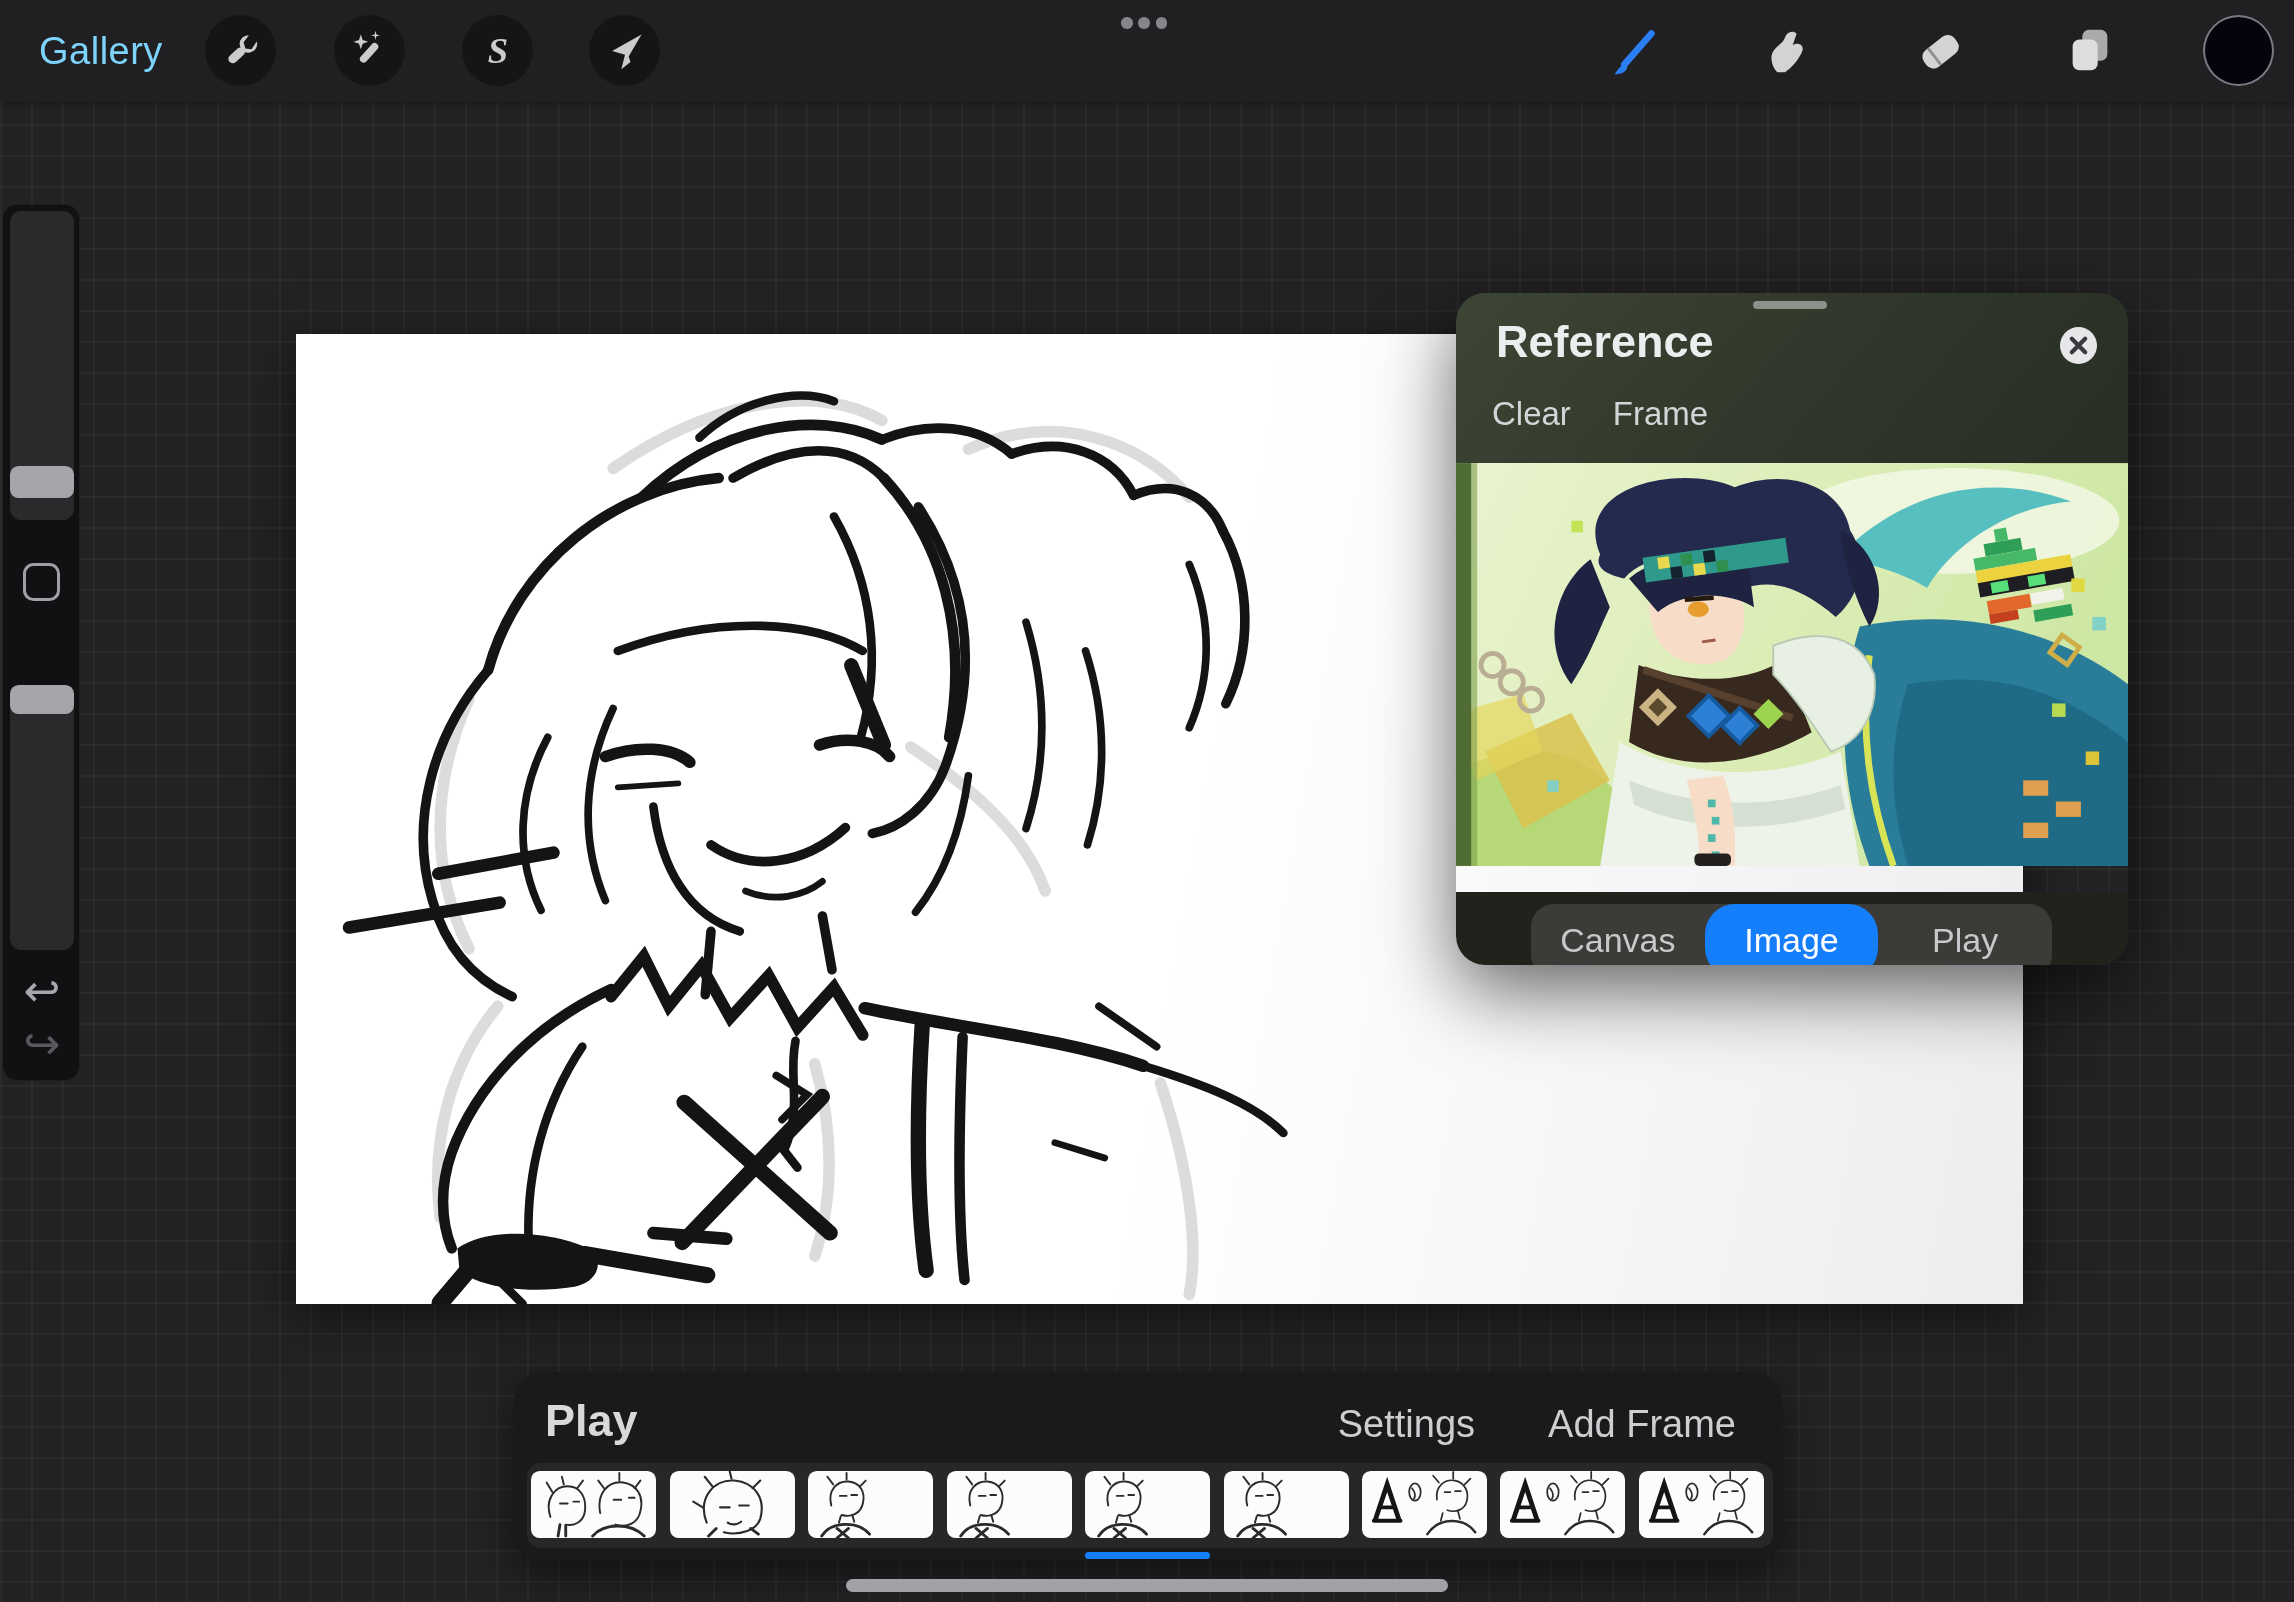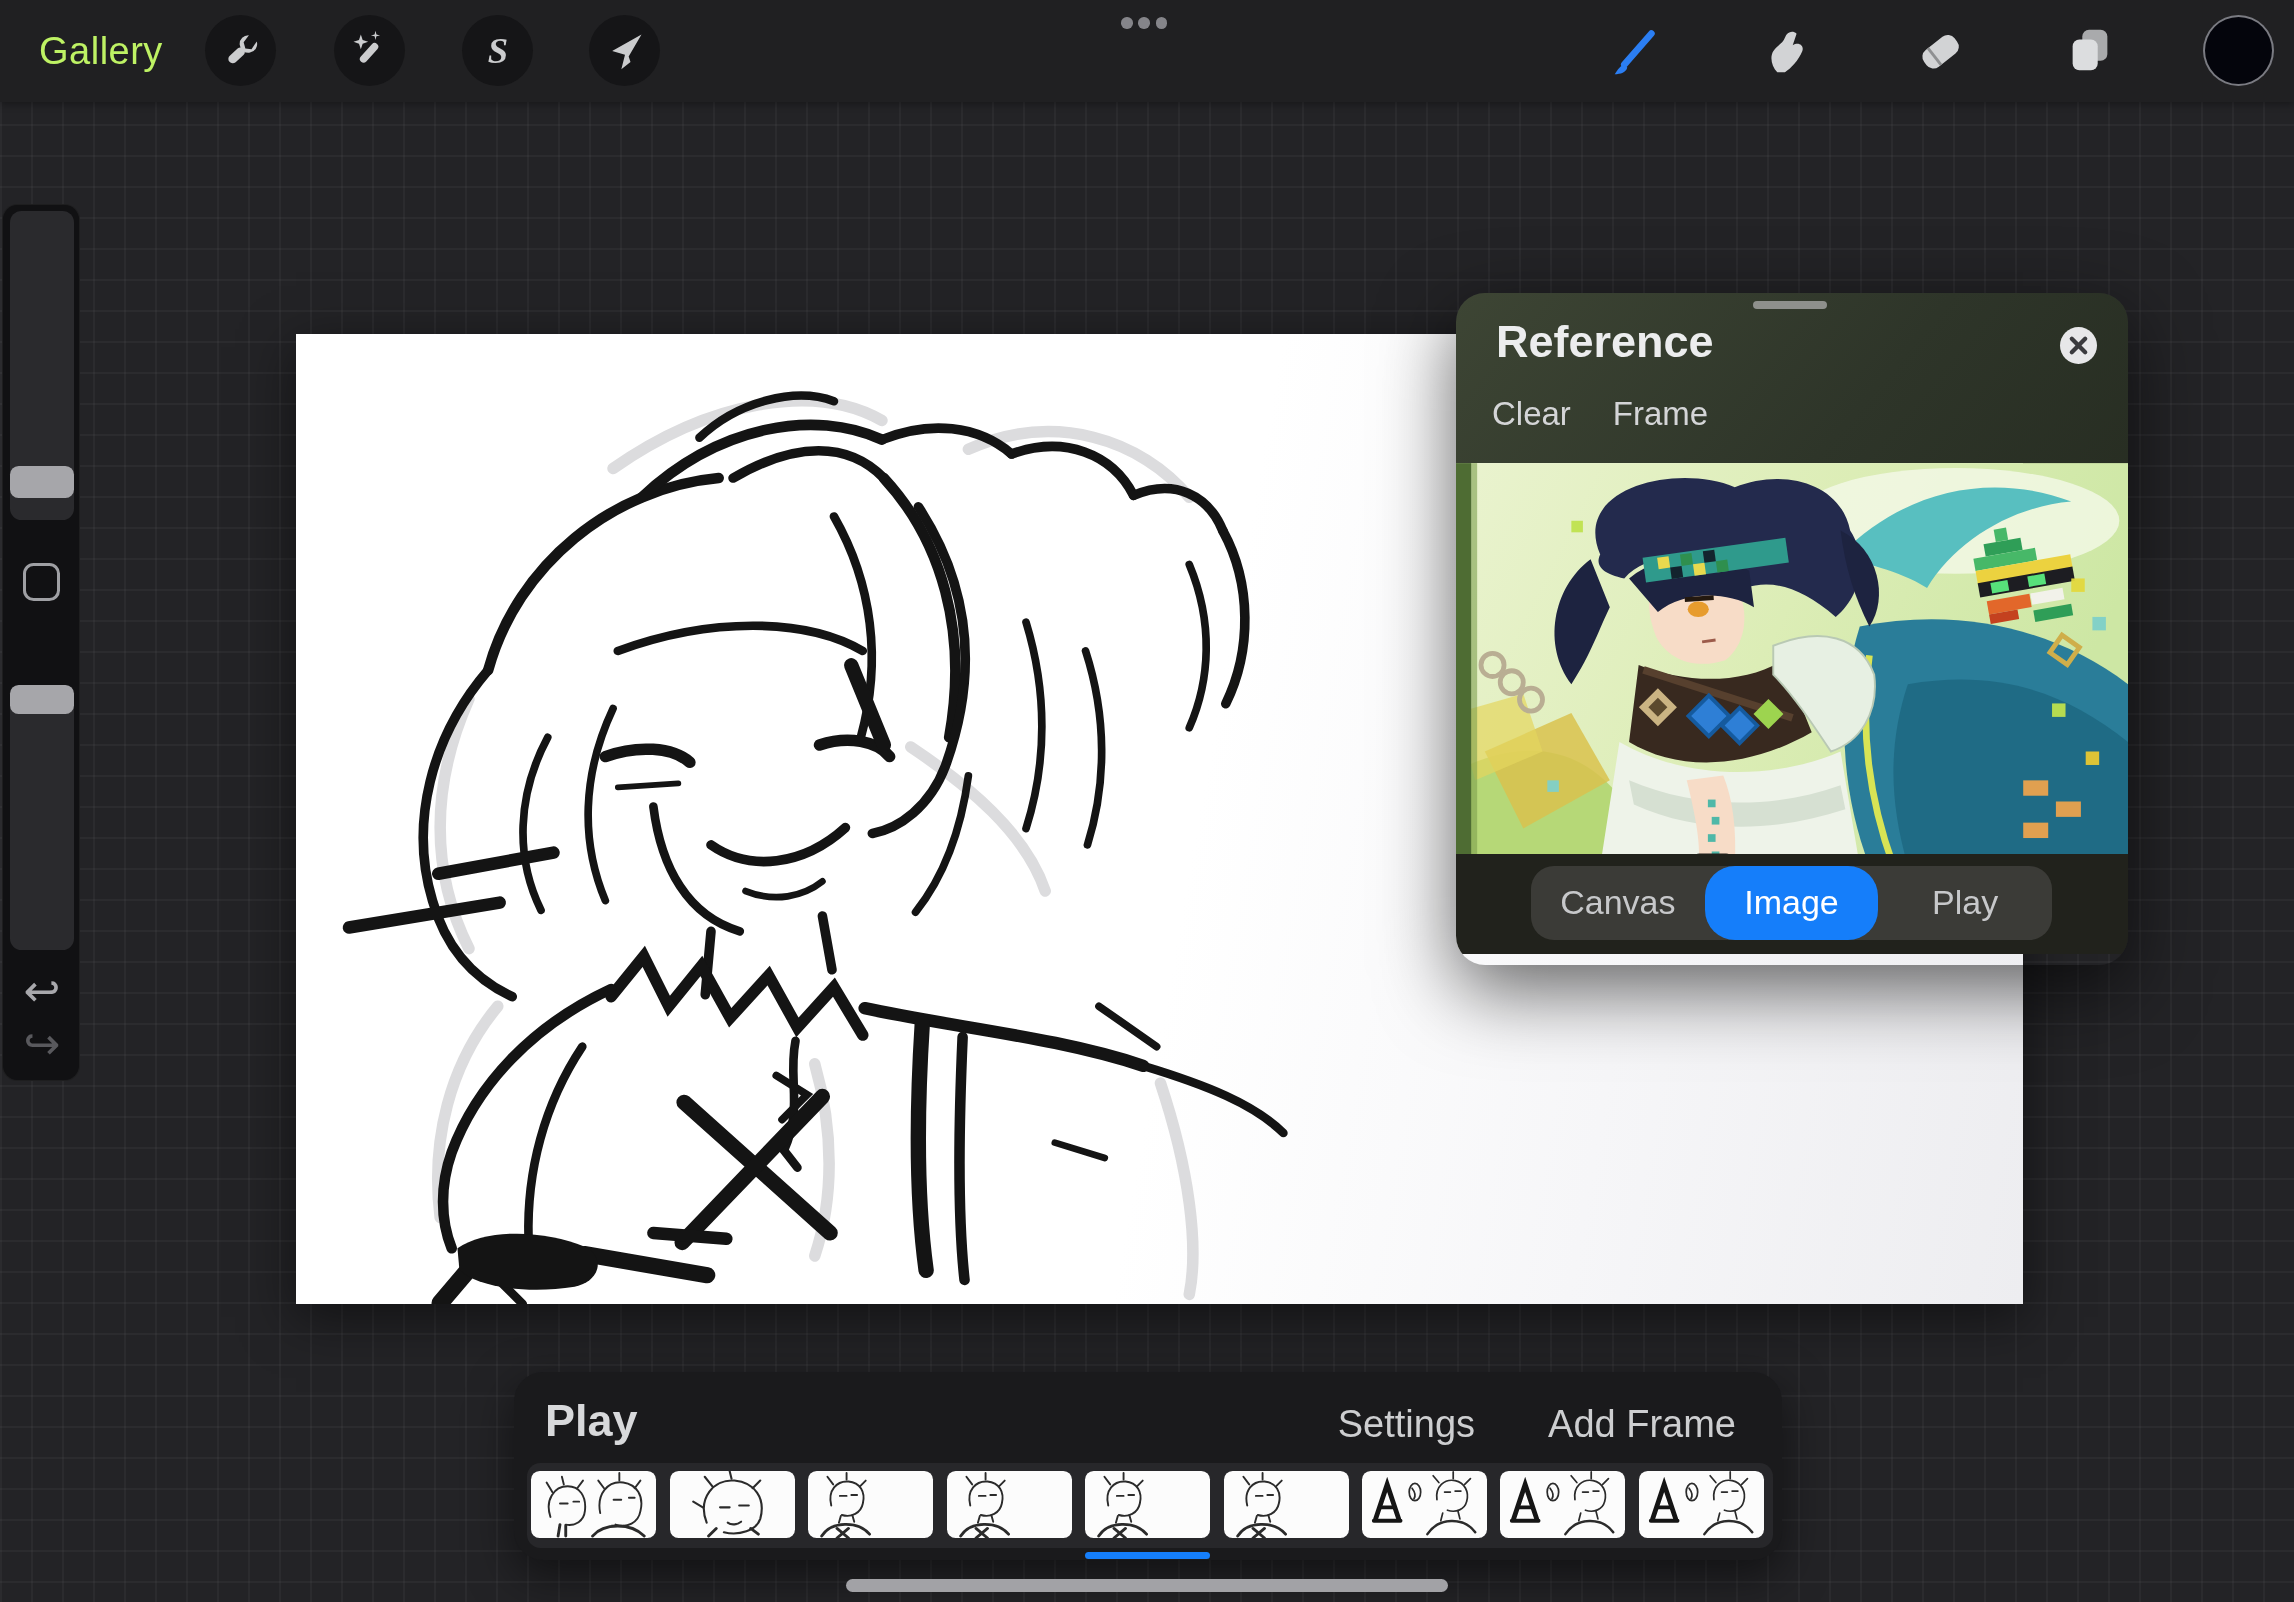--- a/index.html
+++ b/index.html
@@ -9,21 +9,21 @@
     background-color:#232326;
     background-image:
       linear-gradient(to right, rgba(255,255,255,0.035) 0 1.9px, transparent 1.9px),
       linear-gradient(to bottom, rgba(255,255,255,0.035) 0 1.9px, transparent 1.9px);
     background-size:31px 31px;}
 
   
   .topbar{position:absolute;left:0;top:0;width:2294px;height:102px;background:#202022;
     box-shadow:0 1.9px 7.7px rgba(0,0,0,.35);z-index:50;}
   .gallery{position:absolute;left:39px;top:0;height:102px;display:flex;align-items:center;
-    font-size:38px;color:#bef264;letter-spacing:0.5px;cursor:default;text-align:center;}
+    font-size:38px;color:#7dd3fc;letter-spacing:0.5px;cursor:default;text-align:center;}
   .toolcircle{position:absolute;top:15.4px;width:71px;height:71px;border-radius:50%;
     background:#151517;display:flex;align-items:center;justify-content:center;}
   .toolcircle svg{display:block;}
   .dots{position:absolute;top:17.3px;left:1121px;display:flex;gap:5.8px;}
   .dots i{width:11.5px;height:11.5px;border-radius:50%;background:#85858a;display:block;}
   .righttool{position:absolute;top:15.4px;width:71px;height:71px;display:flex;align-items:center;justify-content:center;}
   .colorswatch{position:absolute;top:15.4px;left:2203px;width:71px;height:71px;border-radius:50%;
     background:#04050c;border:2.9px solid rgba(220,220,228,.55);}
 
   
@@ -50,21 +50,21 @@
   .refpanel{position:absolute;left:1456px;top:293px;width:672px;height:672px;border-radius:29px;
     overflow:hidden;z-index:40;box-shadow:0 25px 77px rgba(0,0,0,.6);}
   .refhead{position:absolute;left:0;top:0;width:764px;height:170px;
     background:linear-gradient(130deg,#3d4534 0%,#2e3529 55%,#262c21 100%);}
   .refhandle{position:absolute;left:297px;top:7.7px;width:74px;height:8.6px;border-radius:4.8px;background:#8e908c;}
   .reftitle{position:absolute;left:40px;top:23px;font-size:45px;font-weight:700;color:#ecedee;}
   .refclose{position:absolute;left:604px;top:34px;width:37px;height:37px;border-radius:50%;background:#e7e7e9;
     display:flex;align-items:center;justify-content:center;}
   .refactions{position:absolute;left:36px;top:102px;display:flex;gap:42px;font-size:33px;color:#d4d5d7;}
   .refimg{position:absolute;left:0;top:170px;width:672px;height:403px;}
-  .reffoot{position:absolute;left:0;top:561px;width:672px;height:100px;background:#21221c;}
+  .reffoot{position:absolute;left:0;top:599px;width:672px;height:100px;background:#21221c;}
   .segctl{position:absolute;left:75px;top:11.5px;width:521px;height:74px;border-radius:23px;background:#3b3b37;
     display:flex;}
   .seg{flex:1;display:flex;align-items:center;justify-content:center;font-size:34px;color:#c7c8ca;
     border-radius:21px;}
   .seg.selected{background:var(--accent,#157efa);color:#ffffff;border-radius:30px;}
 
   
   .playbar{position:absolute;left:514px;top:1372px;width:1268px;height:188px;border-radius:29px;
     background:#1a1a1c;box-shadow:0 15.4px 46px rgba(0,0,0,.5);z-index:30;}
   .playlabel{position:absolute;left:31px;top:23px;font-size:45px;font-weight:700;color:#d8d9db;}

